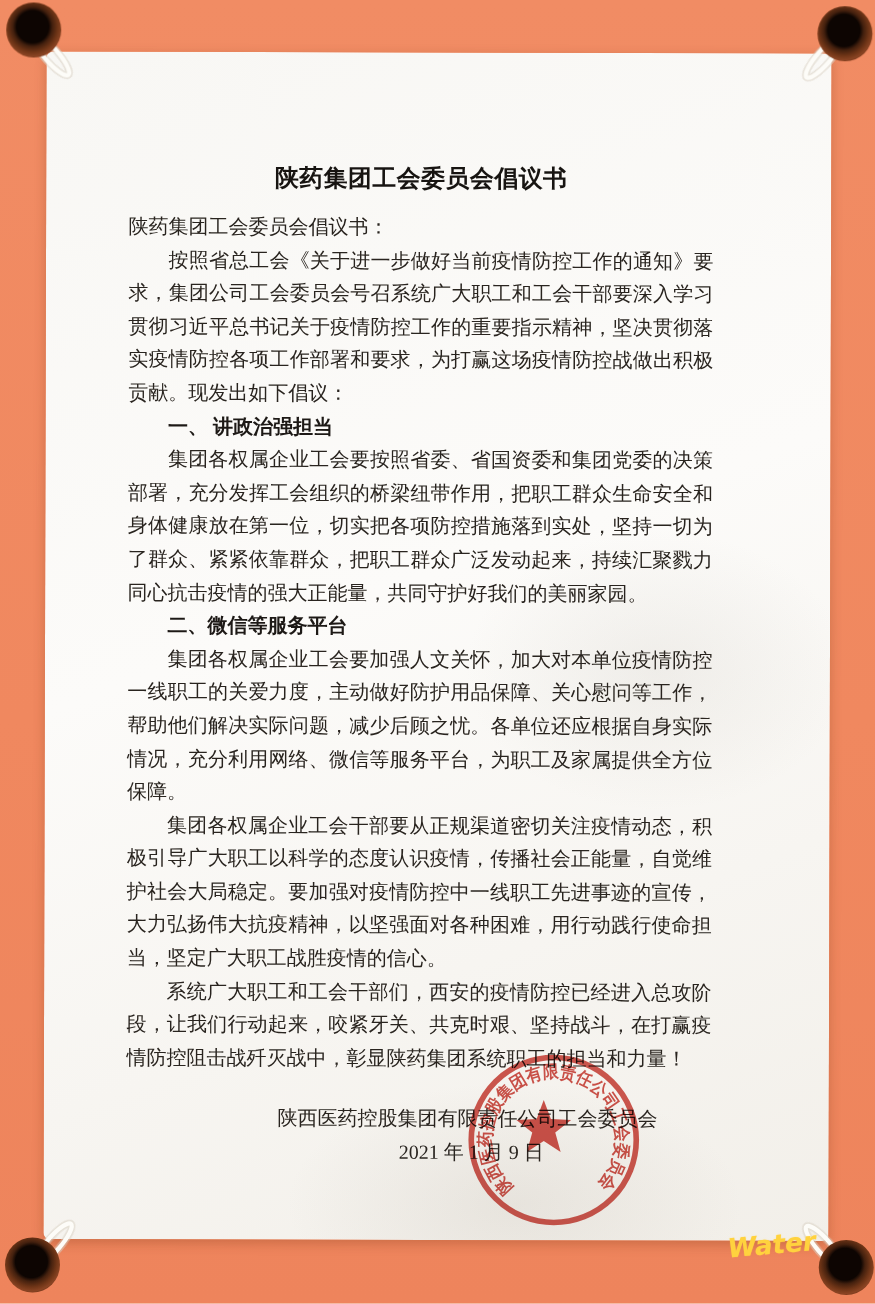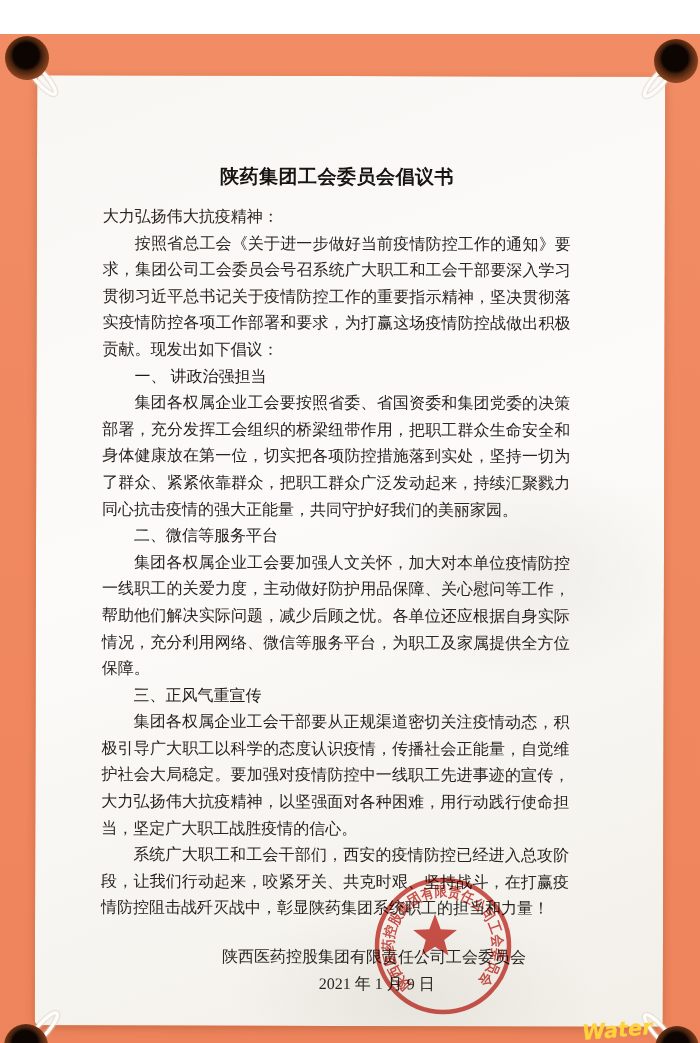--- a/index.html
+++ b/index.html
@@ -3,21 +3,20 @@
 <meta charset="utf-8">
 <style>
   html,body{margin:0;padding:0;}
   body{
     width:700px;height:1043px;position:relative;overflow:hidden;
     font-family:"Liberation Serif","DejaVu Serif",serif;
   }
   .stage{
     position:absolute;inset:0;
     background:linear-gradient(180deg,#f18c64 0%,#f0885f 55%,#ee845c 100%);
-    margin-top:34px;
   }
   
   .paper{
     position:absolute;left:36px;top:42px;width:628px;height:950px;
     background:
       radial-gradient(220px 160px at 78% 52%, rgba(190,185,175,0.18), rgba(190,185,175,0) 70%),
       radial-gradient(260px 140px at 60% 97%, rgba(180,172,160,0.20), rgba(180,172,160,0) 70%),
       linear-gradient(160deg,#f8f7f4 0%,#fcfbf9 45%,#f2efe9 100%);
     border-radius:5px;
     box-shadow:0 3px 9px rgba(110,45,15,0.28);
@@ -27,21 +26,21 @@
     position:absolute;left:66px;top:88px;width:468px;
     color:#29241f;
   }
   .title{
     margin:0 0 14px 0;text-align:center;
     font-size:19px;font-weight:700;color:#171411;letter-spacing:0.5px;
   }
   .bodytext{font-size:16px;line-height:26.6px;text-align:justify;}
   .salutation{margin:0;}
   .para{margin:0;text-indent:32px;}
-  .heading{margin:0;text-indent:32px;font-weight:400;color:#1d1916;}
+  .heading{margin:0;text-indent:32px;font-weight:700;color:#1d1916;}
   .signature{margin:21px 0 0 0;text-align:right;padding-right:43px;line-height:27px;}
   .date{margin:0;text-align:right;padding-right:134px;line-height:27px;}
   
   .stamp{
     position:absolute;left:371px;top:840px;width:144px;height:144px;
     mix-blend-mode:multiply;opacity:0.9;pointer-events:none;
   }
   
   .pin{
     position:absolute;width:44px;height:44px;border-radius:50%;
@@ -64,27 +63,26 @@
 </style>
 </head>
 <body>
 
 <div class="stage">
 
   <div class="paper">
     <div class="doc">
       <h1 class="title">陕药集团工会委员会倡议书</h1>
       <div class="bodytext">
-        <p class="salutation">大力弘扬伟大抗疫精神：</p>
+        <p class="salutation">陕药集团工会委员会倡议书：</p>
         <p class="para">按照省总工会《关于进一步做好当前疫情防控工作的通知》要求，集团公司工会委员会号召系统广大职工和工会干部要深入学习贯彻习近平总书记关于疫情防控工作的重要指示精神，坚决贯彻落实疫情防控各项工作部署和要求，为打赢这场疫情防控战做出积极贡献。现发出如下倡议：</p>
         <p class="heading">一、 讲政治强担当</p>
         <p class="para">集团各权属企业工会要按照省委、省国资委和集团党委的决策部署，充分发挥工会组织的桥梁纽带作用，把职工群众生命安全和身体健康放在第一位，切实把各项防控措施落到实处，坚持一切为了群众、紧紧依靠群众，把职工群众广泛发动起来，持续汇聚戮力同心抗击疫情的强大正能量，共同守护好我们的美丽家园。</p>
         <p class="heading">二、微信等服务平台</p>
         <p class="para">集团各权属企业工会要加强人文关怀，加大对本单位疫情防控一线职工的关爱力度，主动做好防护用品保障、关心慰问等工作，帮助他们解决实际问题，减少后顾之忧。各单位还应根据自身实际情况，充分利用网络、微信等服务平台，为职工及家属提供全方位保障。</p>
-        <p class="heading">三、正风气重宣传</p>
         <p class="para">集团各权属企业工会干部要从正规渠道密切关注疫情动态，积极引导广大职工以科学的态度认识疫情，传播社会正能量，自觉维护社会大局稳定。要加强对疫情防控中一线职工先进事迹的宣传，大力弘扬伟大抗疫精神，以坚强面对各种困难，用行动践行使命担当，坚定广大职工战胜疫情的信心。</p>
         <p class="para">系统广大职工和工会干部们，西安的疫情防控已经进入总攻阶段，让我们行动起来，咬紧牙关、共克时艰、坚持战斗，在打赢疫情防控阻击战歼灭战中，彰显陕药集团系统职工的担当和力量！</p>
         <p class="signature">陕西医药控股集团有限责任公司工会委员会</p>
         <p class="date">2021 年 1 月 9 日</p>
       </div>
     </div>
   </div>
 
   <svg class="stamp" viewBox="0 0 144 144">
     <circle cx="72" cy="72" r="66" fill="none" stroke="#c9372e" stroke-width="4.5" opacity="0.92"></circle>

